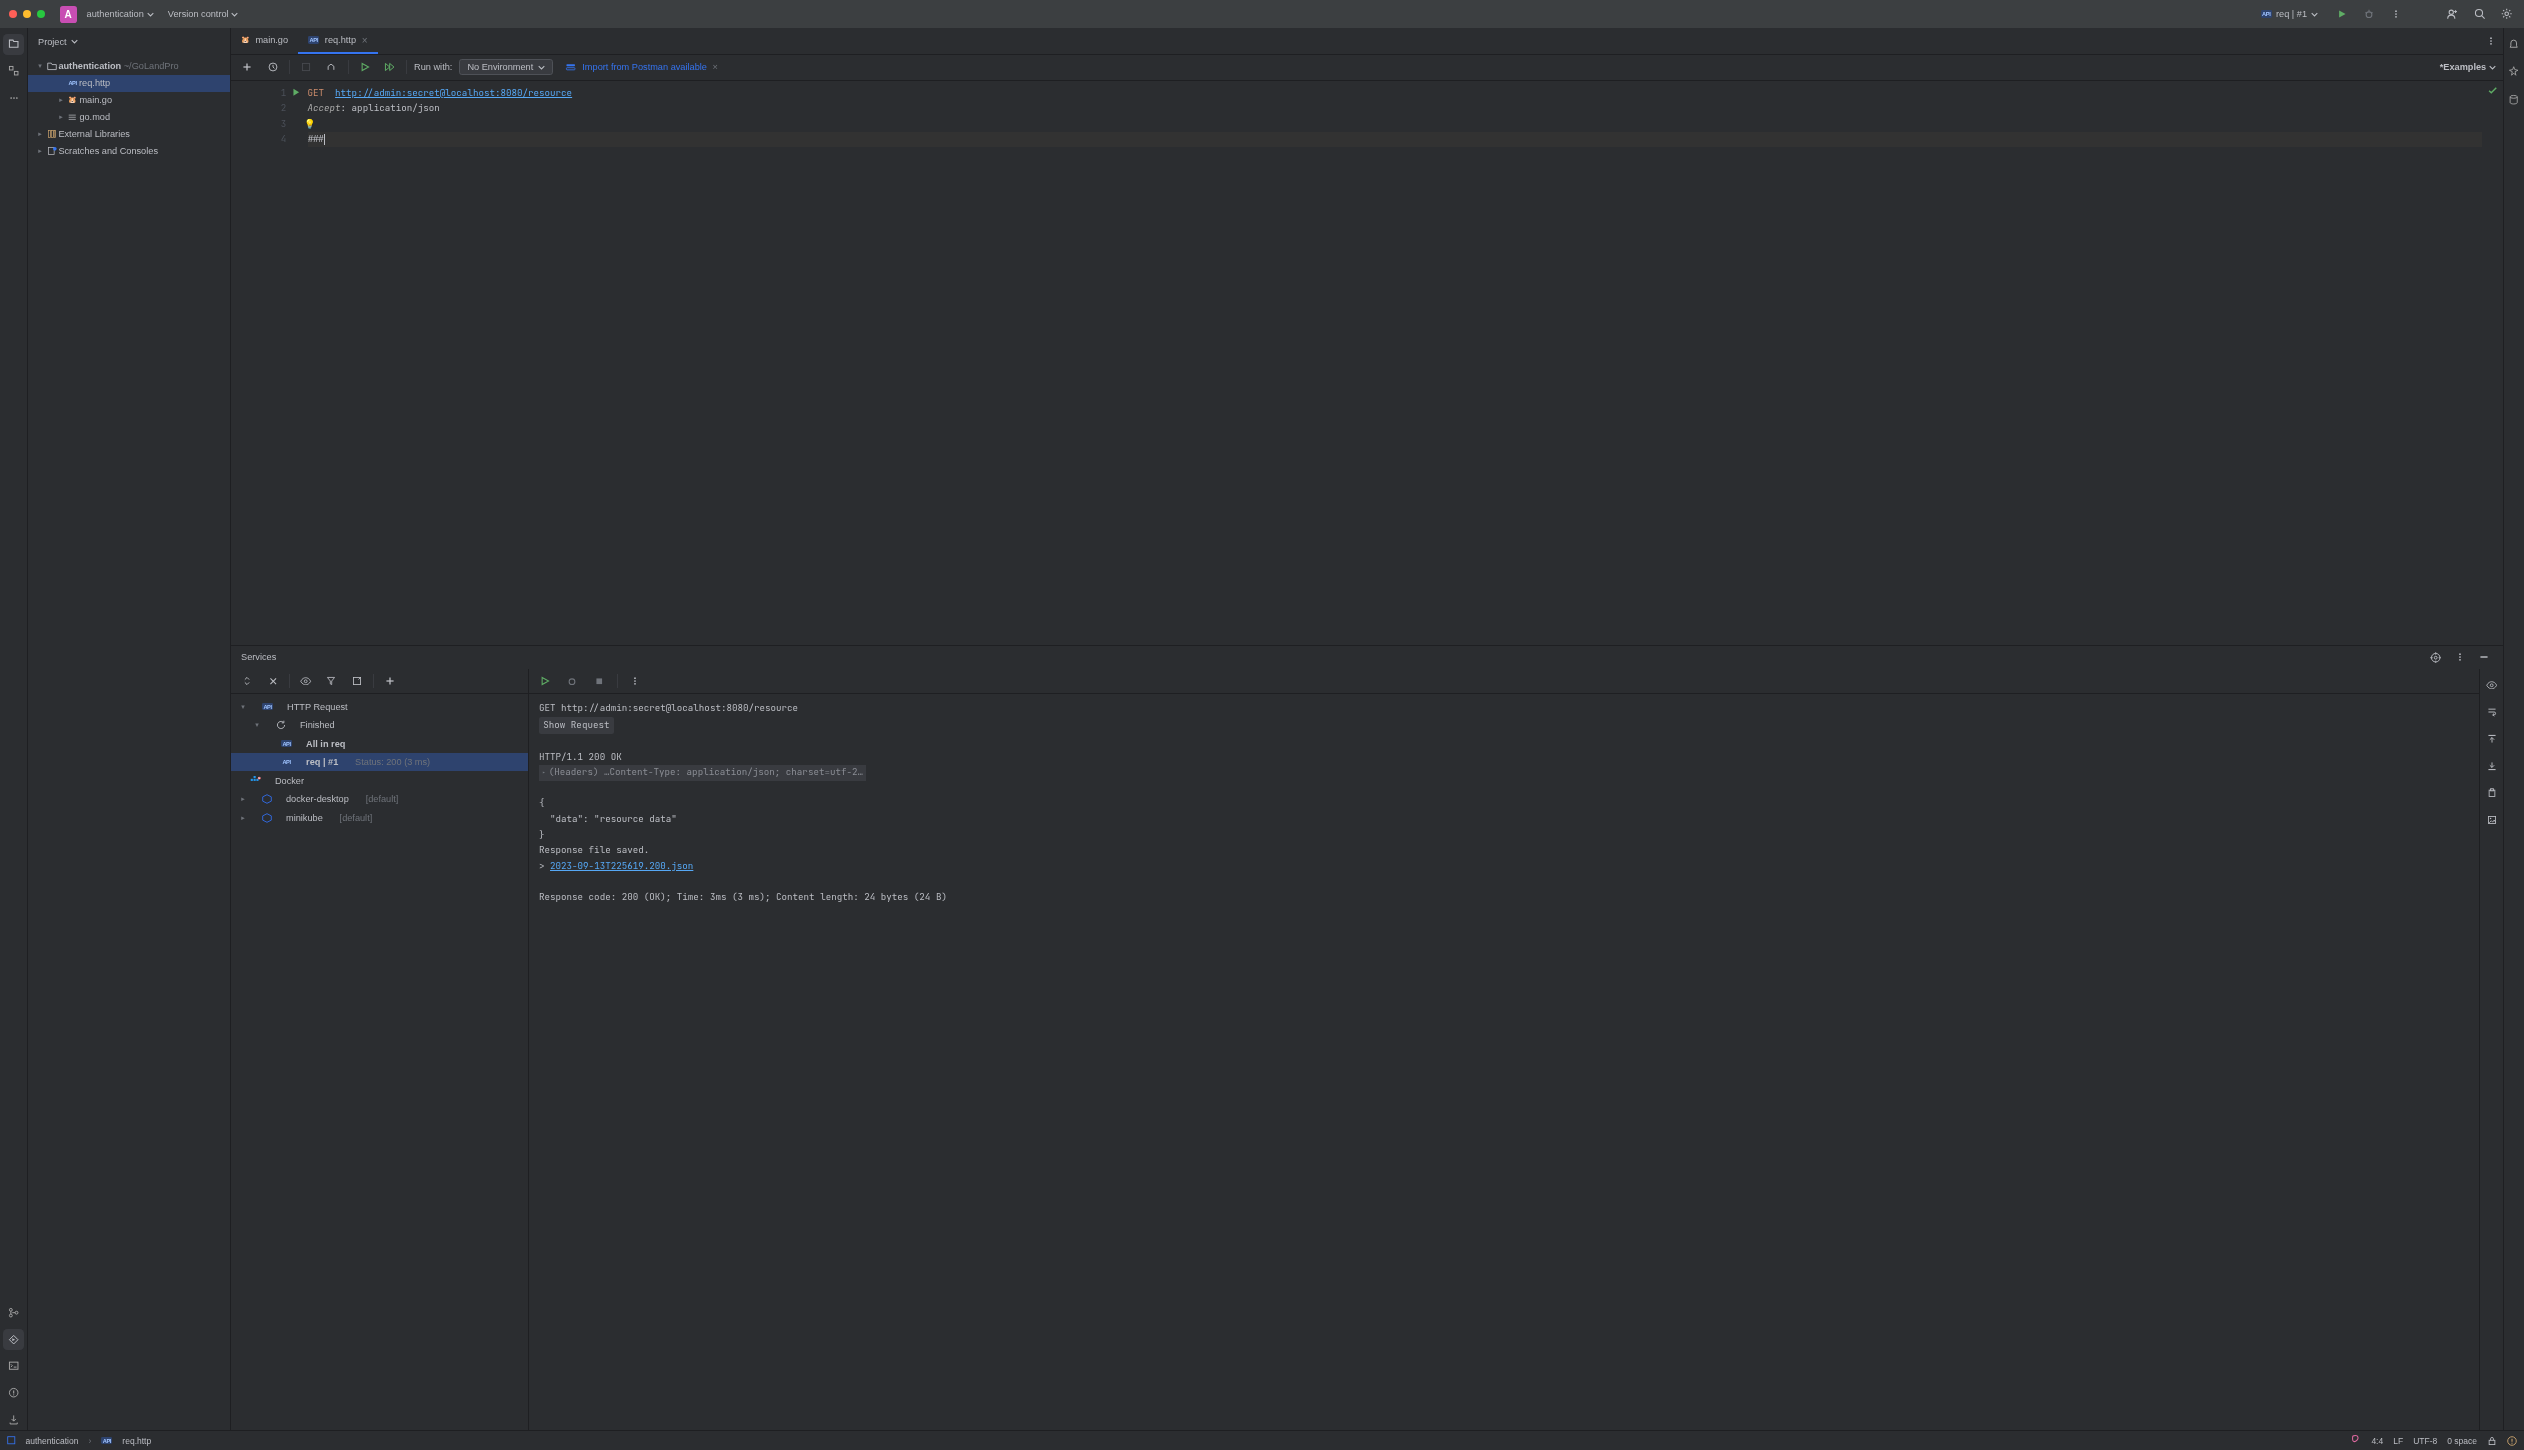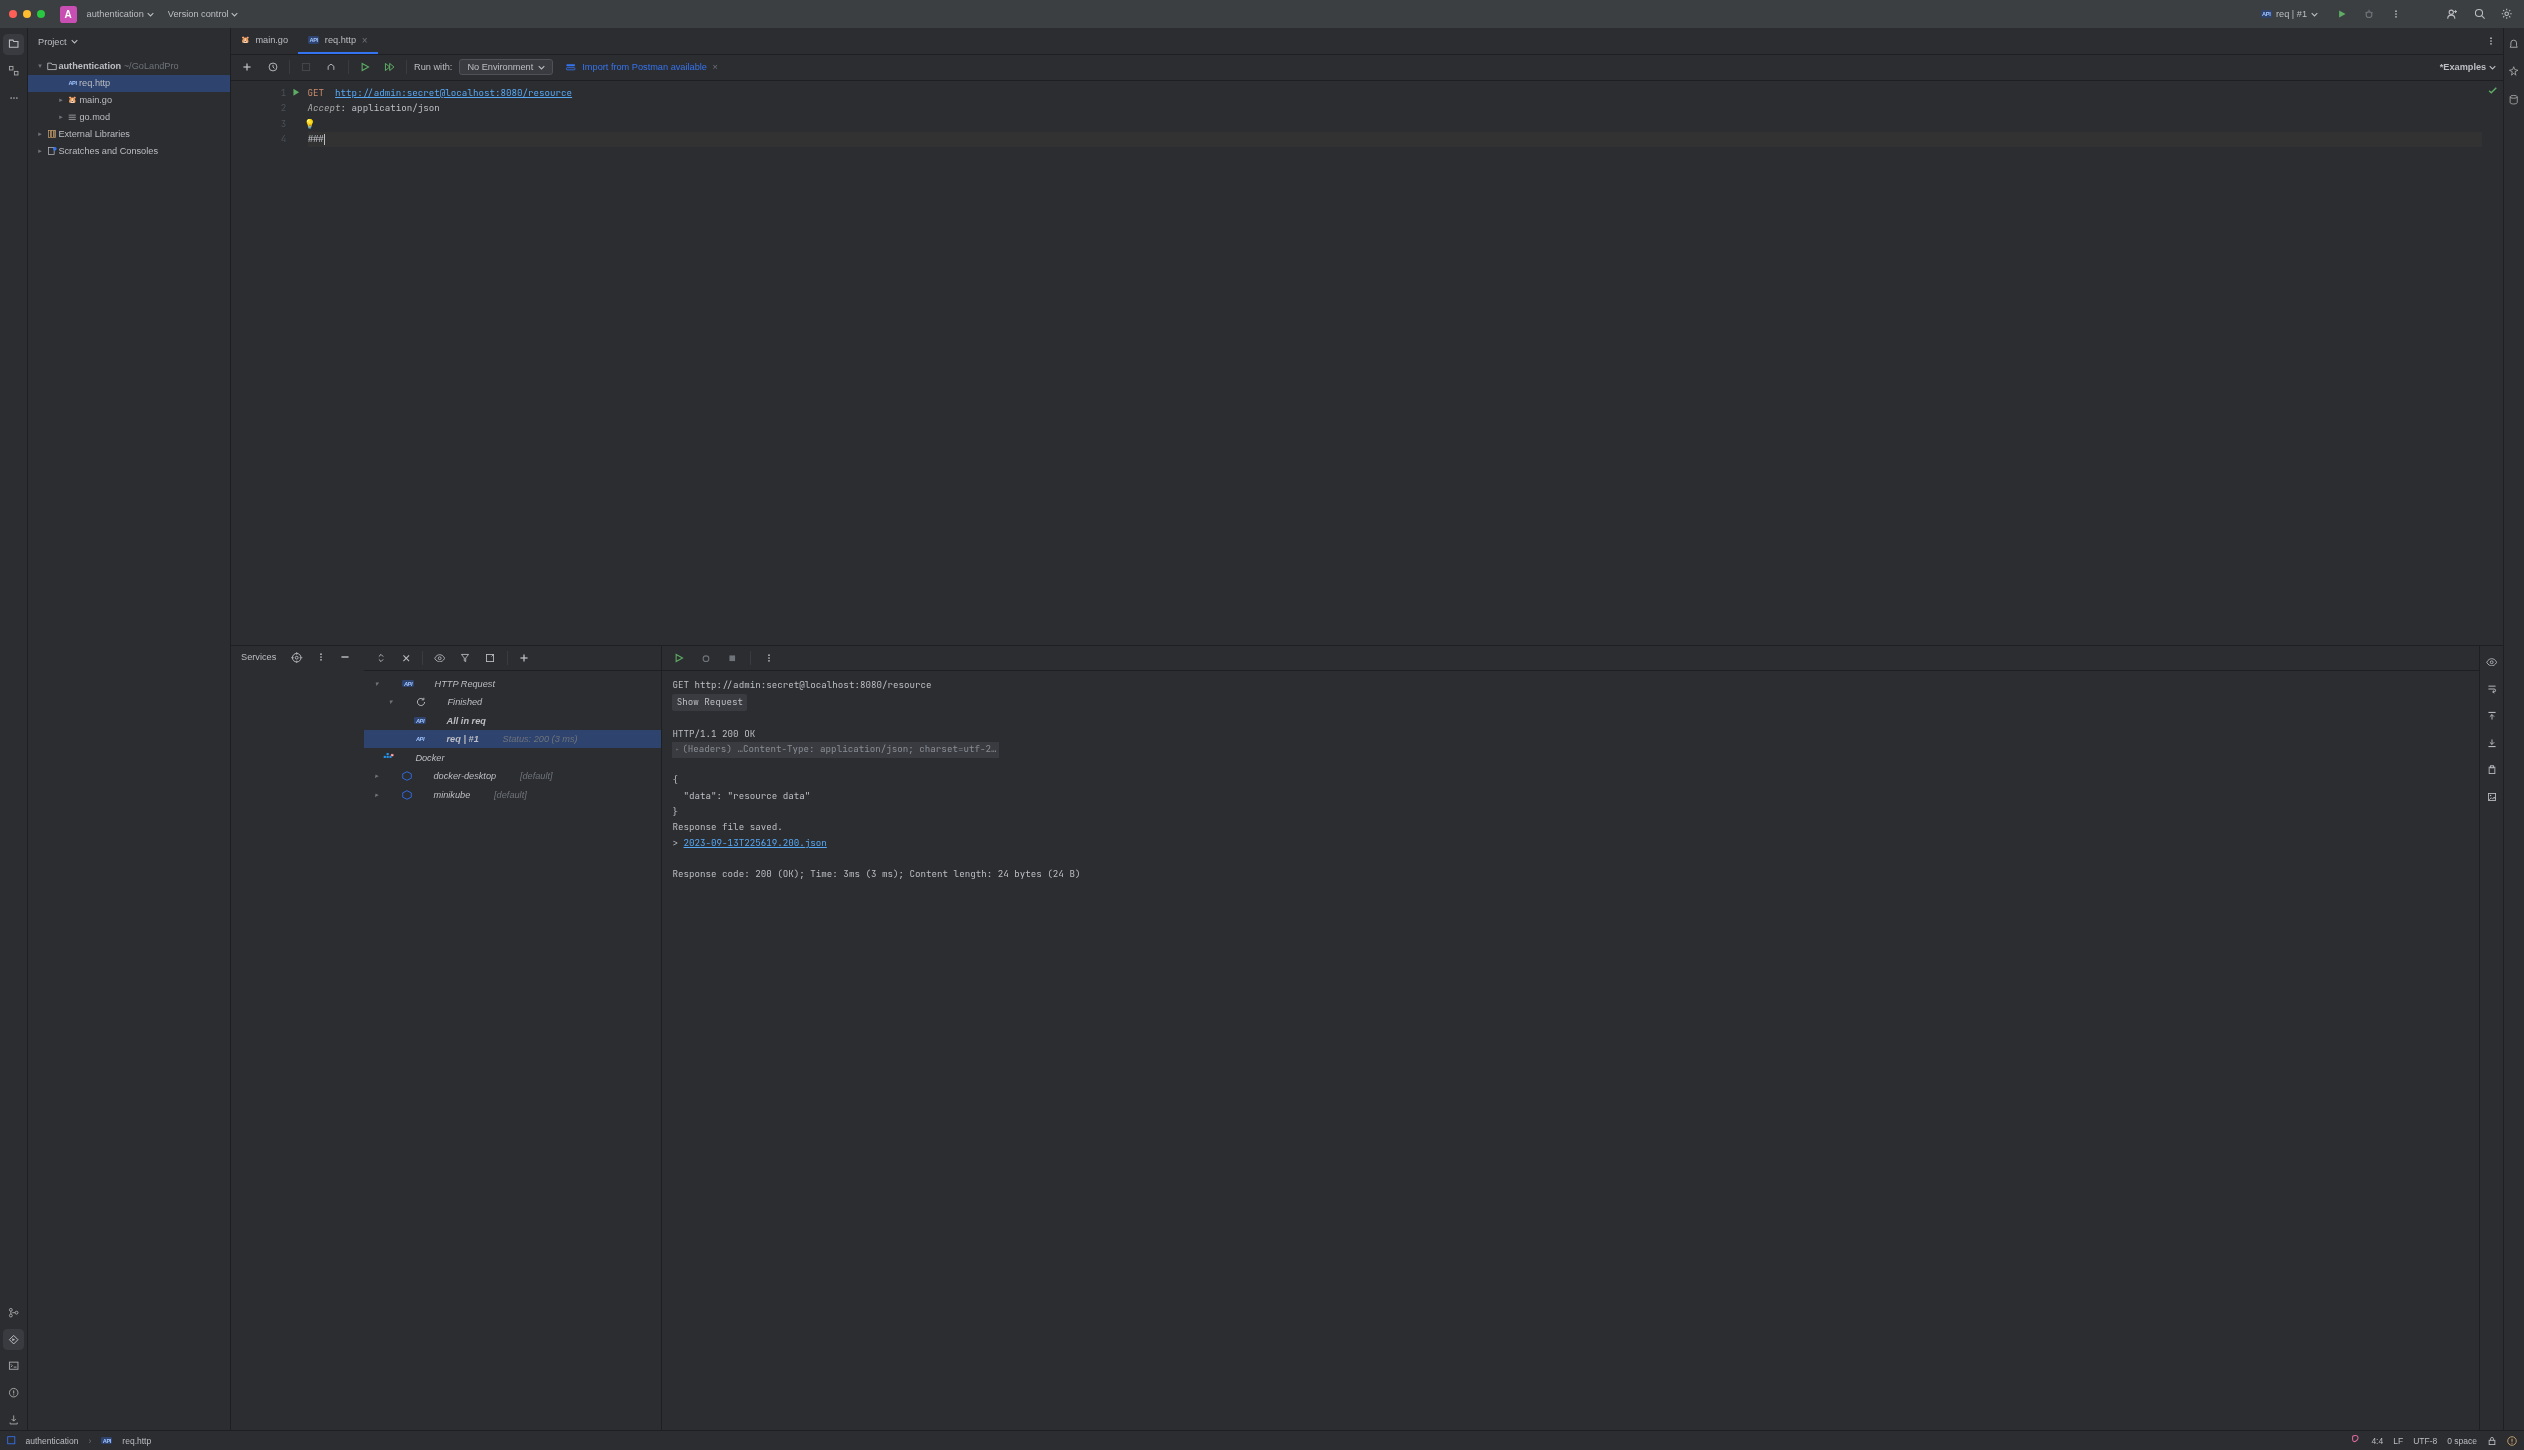--- a/index.html
+++ b/index.html
@@ -67,28 +67,28 @@
 .code-area { flex: 1; padding-top: 4.3px; padding-left: 8.5px; }
 .code-line { height: 15.6px; display: flex; align-items: center; }
 .code-line.hl { background: #323232; }
 .kw { color: #cf8e6d; }
 .url { color: #56a8f5; text-decoration: underline; }
 .hdr { color: #a9a9a9; font-style: italic; }
 .str { color: #bcbec4; text-align: right; }
 .cursor-caret { border-left: 0.7px solid #bcbec4; height: 11.4px; display: inline-block; }
 .editor-right-gutter { width: 21px; display: flex; flex-direction: column; align-items: center; padding-top: 4.3px; gap: 4.3px; }
 .check-icon { color: #5fad65; }
-.services-panel { display: flex; flex-direction: row; border-top: 0.7px solid #1e1f22; height: 56%; }
+.services-panel { display: flex; flex-direction: column; border-top: 0.7px solid #1e1f22; height: 56%; }
 .services-header { height: 23px; display: flex; align-items: center; padding: 0 10px; gap: 5.7px; }
 .services-header-spacer { flex: 1; }
 .services-body { flex: 1; display: flex; overflow: hidden; }
 .services-tree-col { width: 298px; display: flex; flex-direction: column; border-right: 0.7px solid #1e1f22; }
 .services-tree-toolbar { height: 25.6px; display: flex; align-items: center; padding: 0 7px; gap: 7px; border-bottom: 0.7px solid #1e1f22; }
 .services-tree { flex: 1; padding-top: 2.8px; font-size: 9.2px; overflow: hidden; }
-.sv-row { display: flex; align-items: center; height: 18.5px; padding-left: 7px; gap: 21px; cursor: pointer; white-space: nowrap; font-style: italic; }
+.sv-row { display: flex; align-items: center; height: 18.5px; padding-left: 7px; gap: 14px; cursor: pointer; white-space: nowrap; }
 .sv-row.selected { background: #2e436e; }
 .sv-status { color: #6f737a; margin-left: 2.8px; }
 .services-output-col { flex: 1; display: flex; }
 .output-toolbar { height: 25.6px; display: flex; align-items: center; padding: 0 7px; gap: 8.5px; border-bottom: 0.7px solid #1e1f22; width: 100%; }
 .output-wrap { display: flex; flex-direction: column; flex: 1; }
 .output-body { flex: 1; padding: 7px 10px; font-family: "JetBrains Mono", Menlo, monospace; font-size: 9.2px; line-height: 15.6px; overflow: auto; }
 .output-right-gutter { width: 24px; display: flex; flex-direction: column; align-items: center; padding-top: 7px; gap: 8.5px; border-left: 0.7px solid #1e1f22; }
 .out-link { color: #56a8f5; text-decoration: underline; }
 .show-req { background: #393b40; padding: 0.7px 4.3px; border-radius: 2.1px; display: inline-block; }
 .fold-arrow { color: #6f737a; margin-right: 2.8px; font-size: 7px; }

